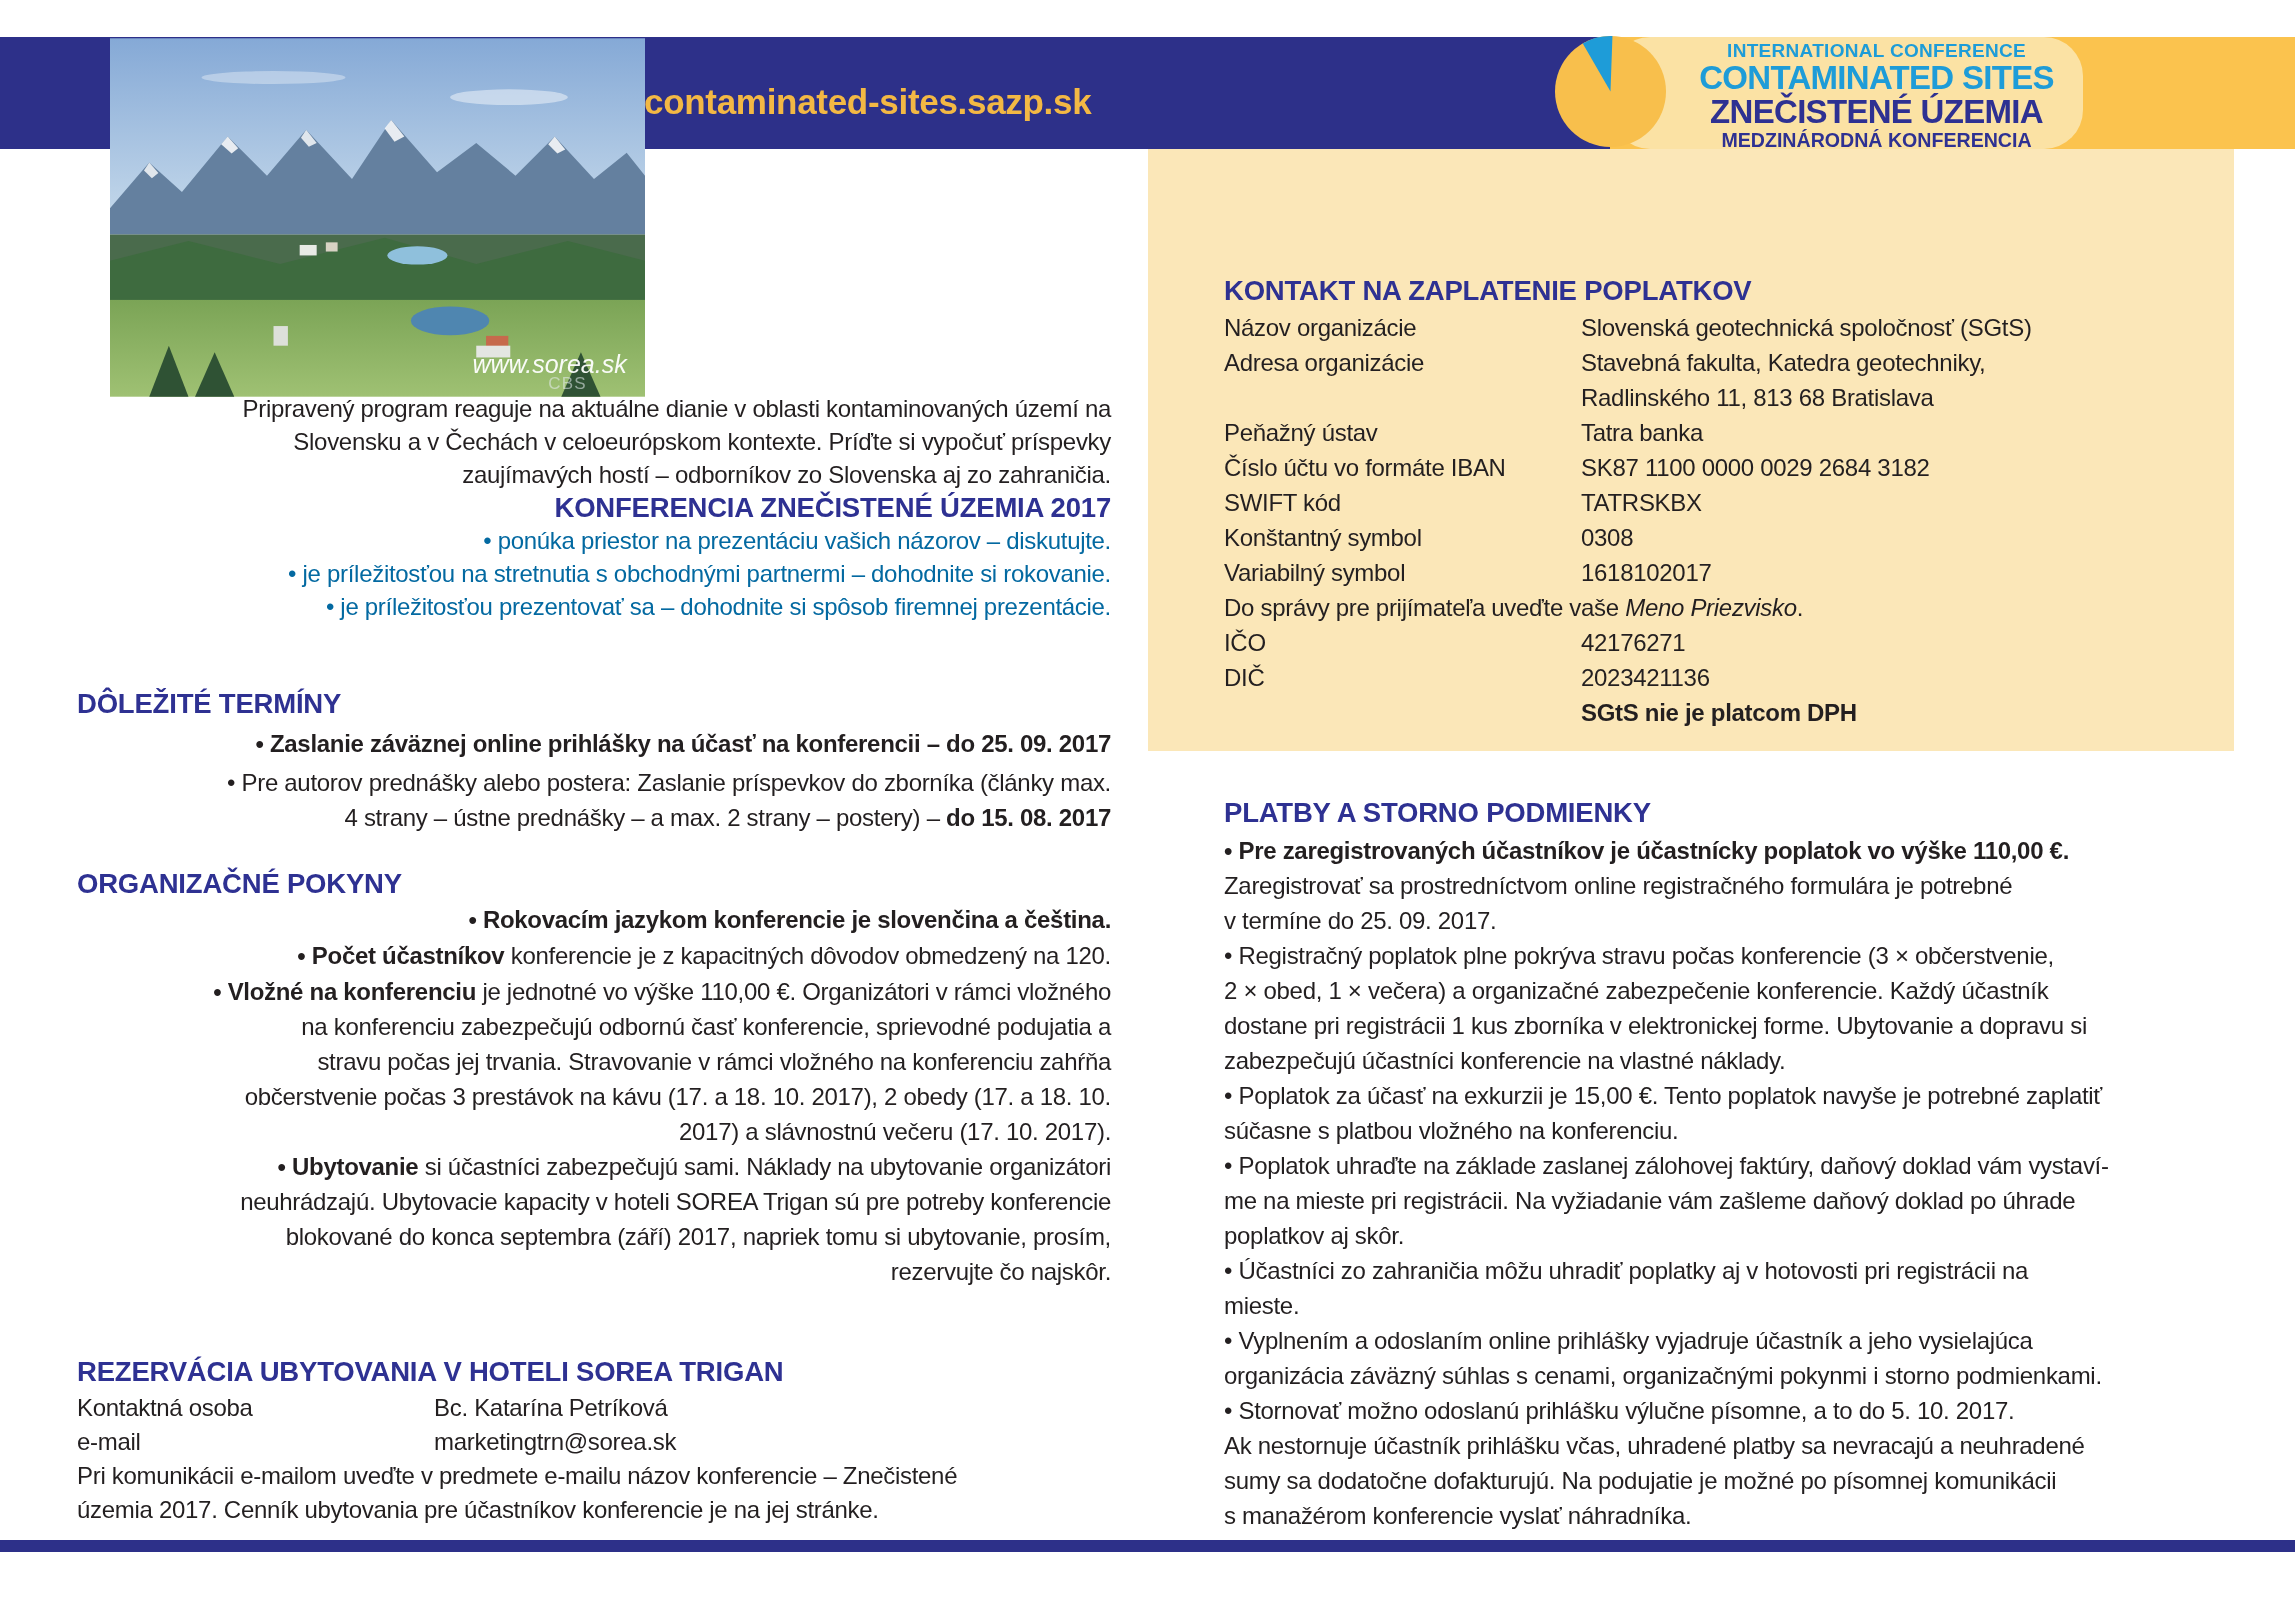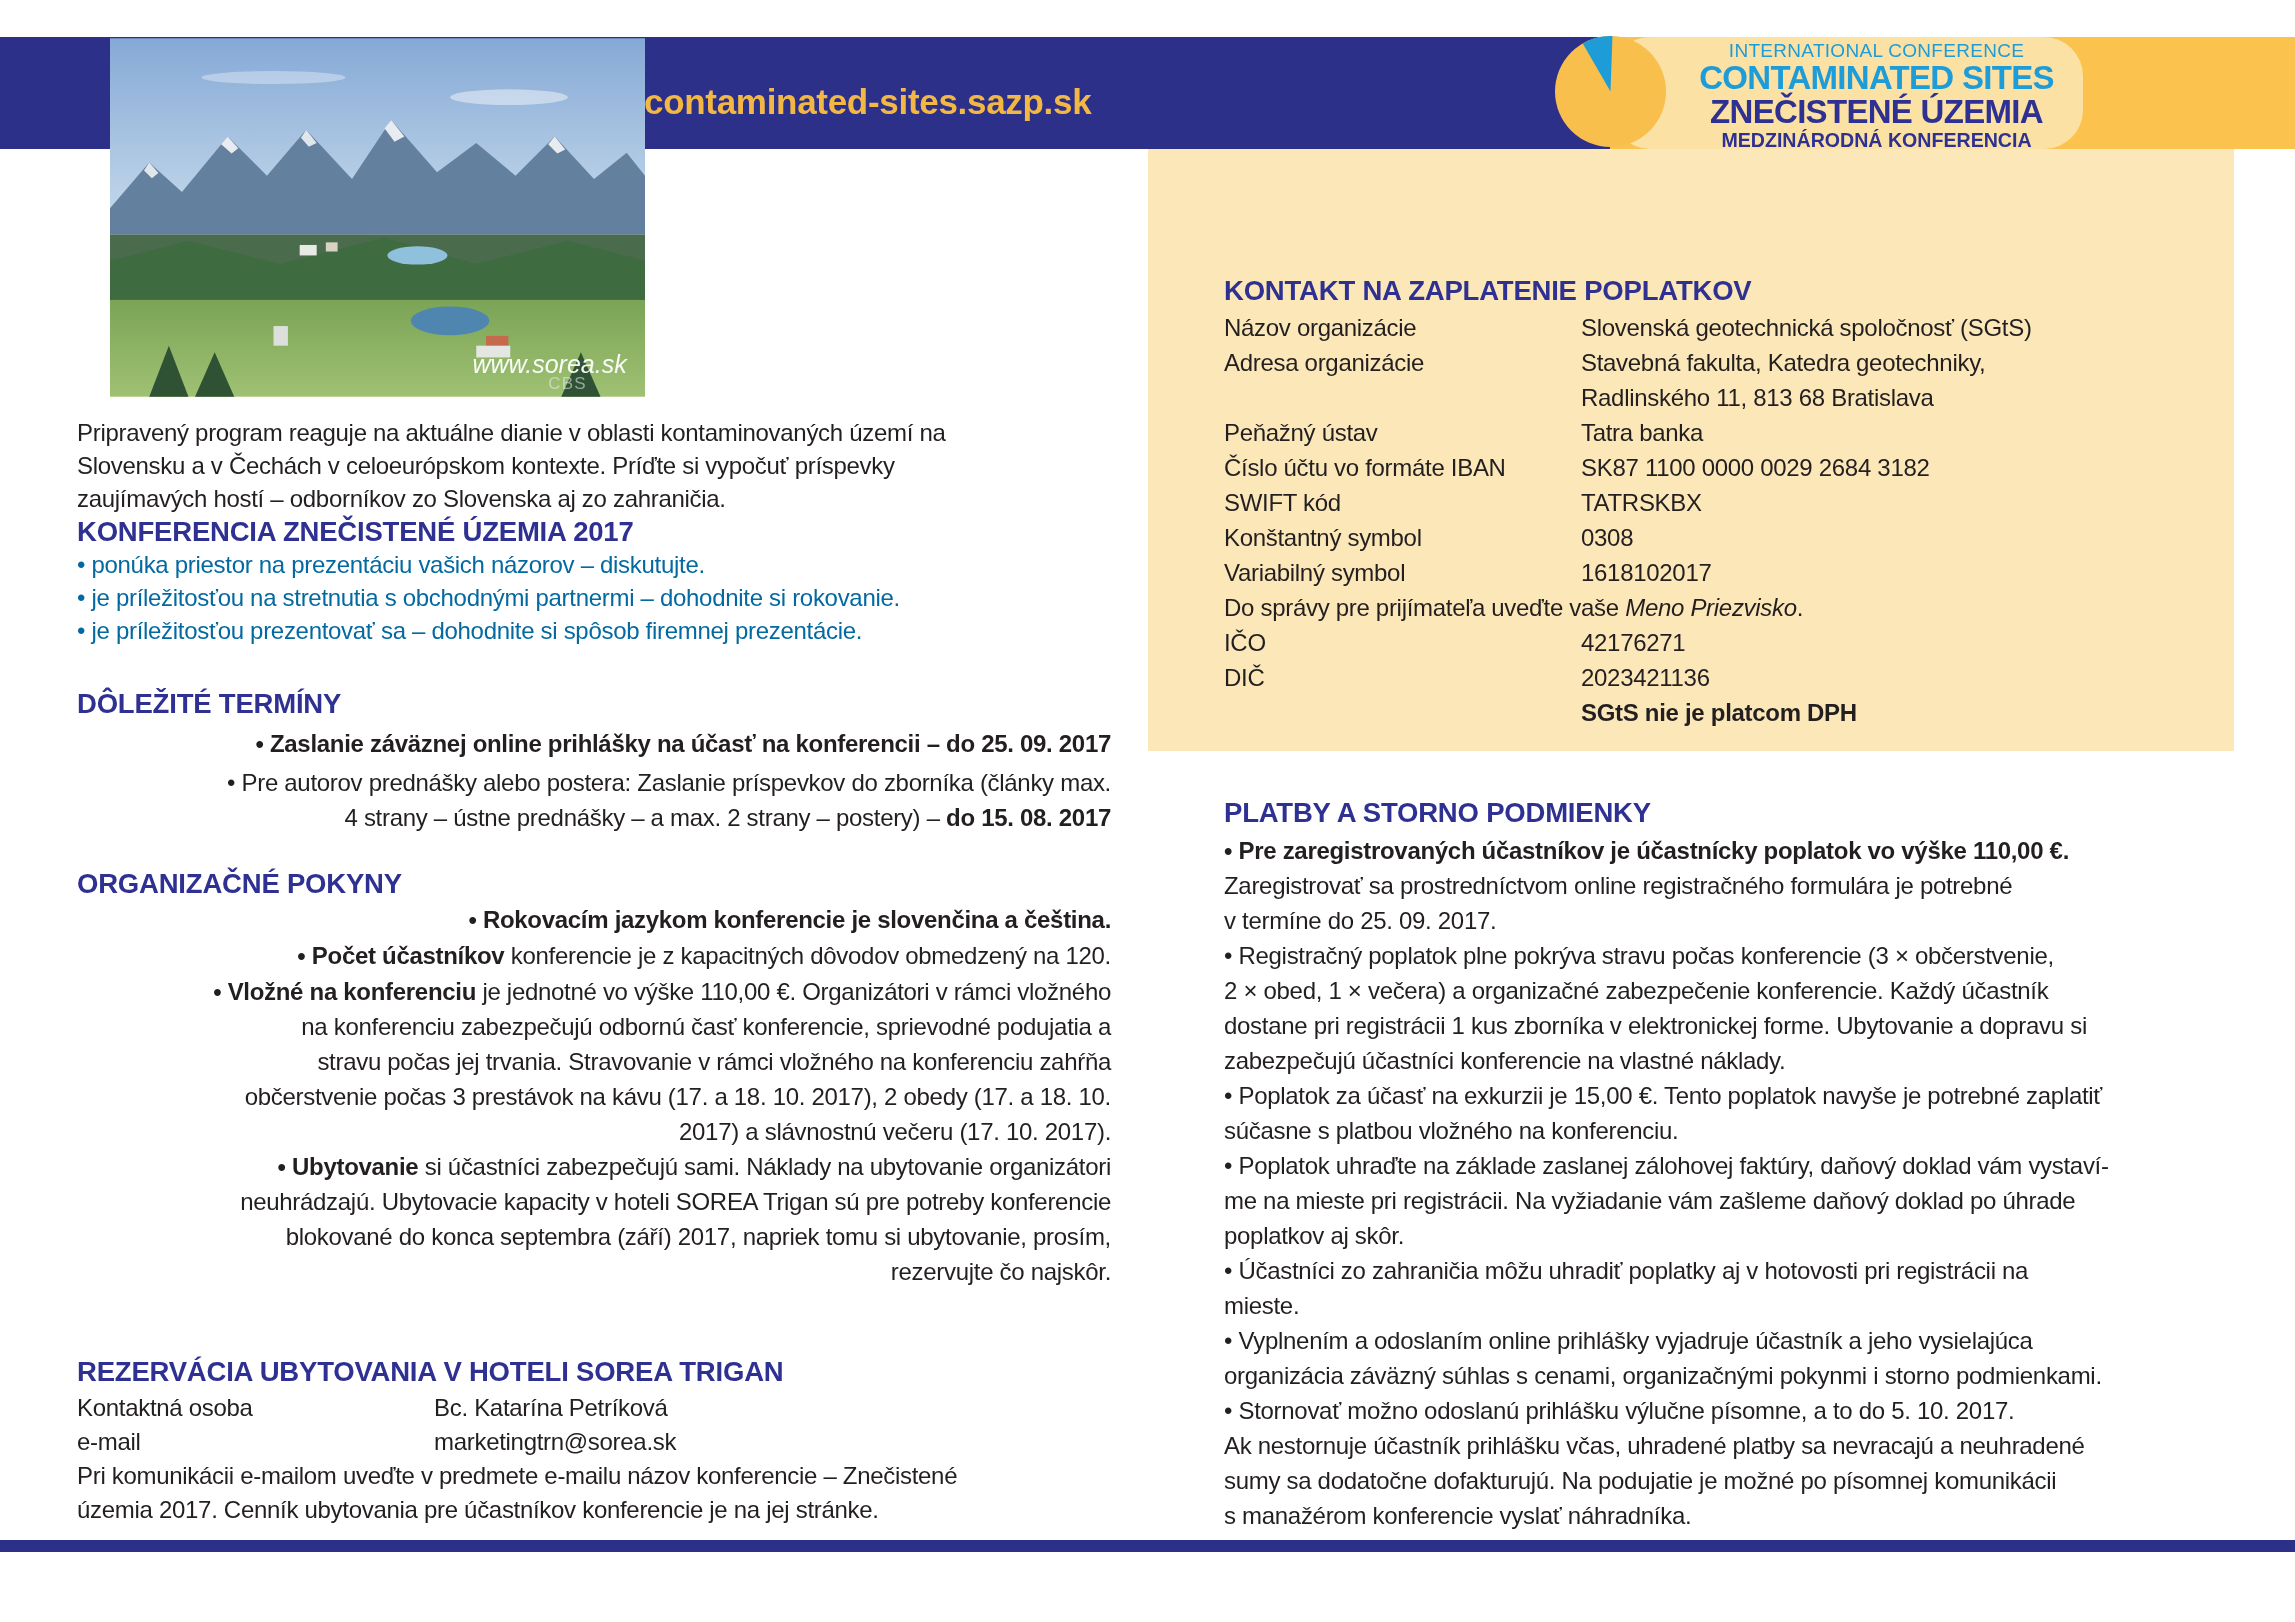--- a/index.html
+++ b/index.html
@@ -15,40 +15,40 @@
   .footer-bar{left:0;top:1540px;width:2295px;height:12.4px;background:#2D3089;}
   .url{
     left:644px;top:80px;width:458px;
     font-size:35px;font-weight:bold;color:#F3B844;letter-spacing:-0.3px;
     line-height:43px;white-space:nowrap;
   }
   
   .logo-card{left:1611px;top:37px;width:472px;height:112px;background:#FBE2A4;border-radius:39px;}
   .logo-text{left:1669px;top:37px;width:415px;height:112px;}
   .logo-text span{position:absolute;left:0;width:415px;text-align:center;white-space:nowrap;}
-  .logo-l1{top:2.6px;font-size:19px;color:#1E9CD8;letter-spacing:0.3px;font-weight:400;}
+  .logo-l1{top:2.6px;font-size:19px;color:#1E9CD8;letter-spacing:0.3px;font-weight:700;}
   .logo-l2{top:21.6px;font-size:33px;color:#1E9CD8;font-weight:600;letter-spacing:-0.7px;}
   .logo-l3{top:56px;font-size:33px;color:#2E3192;font-weight:bold;letter-spacing:-0.7px;}
   .logo-l4{top:92px;font-size:19.6px;color:#2E3192;font-weight:600;}
   .pie{left:1555px;top:36px;width:111px;height:111px;}
   
   .cream-panel{left:1148px;top:149px;width:1086px;height:602px;background:#FBE7B8;}
   
   .photo{left:78px;top:38px;width:535px;height:359px;overflow:hidden;padding-left:32px;}
   .photo svg{display:block;}
   
   .lcol{left:77px;width:1034px;font-size:24px;letter-spacing:-0.3px;}
   .rcol{left:1224px;width:1034px;font-size:24px;letter-spacing:-0.3px;}
   .pre{white-space:pre-line;}
   .h{font-size:27.5px;font-weight:bold;color:#2E3192;letter-spacing:-0.2px;}
   .blue{color:#0369a1;}
   .dark{color:#231F20;}
   b{font-weight:bold;}
   .hang{padding-left:18.3px;text-indent:-18.3px;text-align:right;}
-  .block-intro{top:416px;line-height:33px;}
+  .block-intro{top:392px;line-height:33px;text-align:right;}
   .block-terminy{top:686px;line-height:35px;}
   .block-terminy .h{margin-bottom:5.2px;}
   .block-terminy .item{margin-bottom:3.9px;}
   .block-pokyny{top:866px;line-height:35px;}
   .block-pokyny .h{margin-bottom:1.3px;}
   .block-pokyny .item{margin-bottom:0.7px;}
   .block-rezervacia{top:1355px;line-height:34px;}
   .block-rezervacia .h{margin-bottom:2px;}
   .label{display:inline-block;width:357px;}
   .block-kontakt{top:273px;line-height:35px;}

